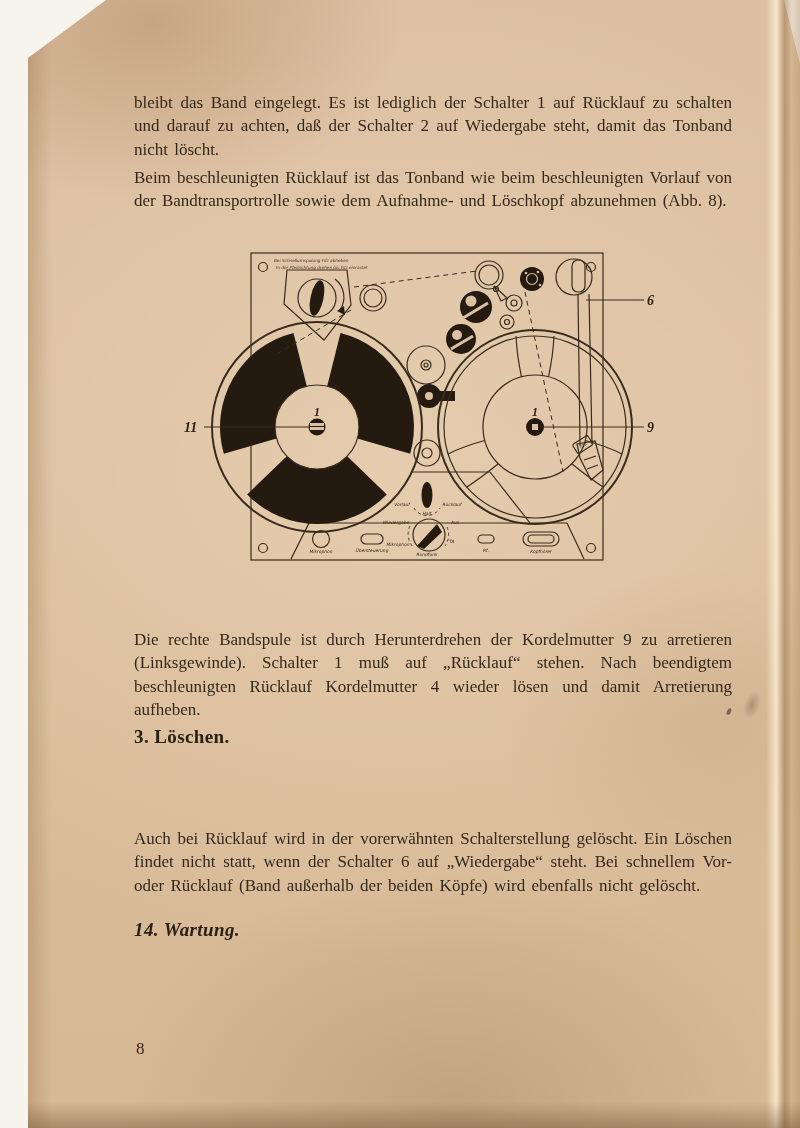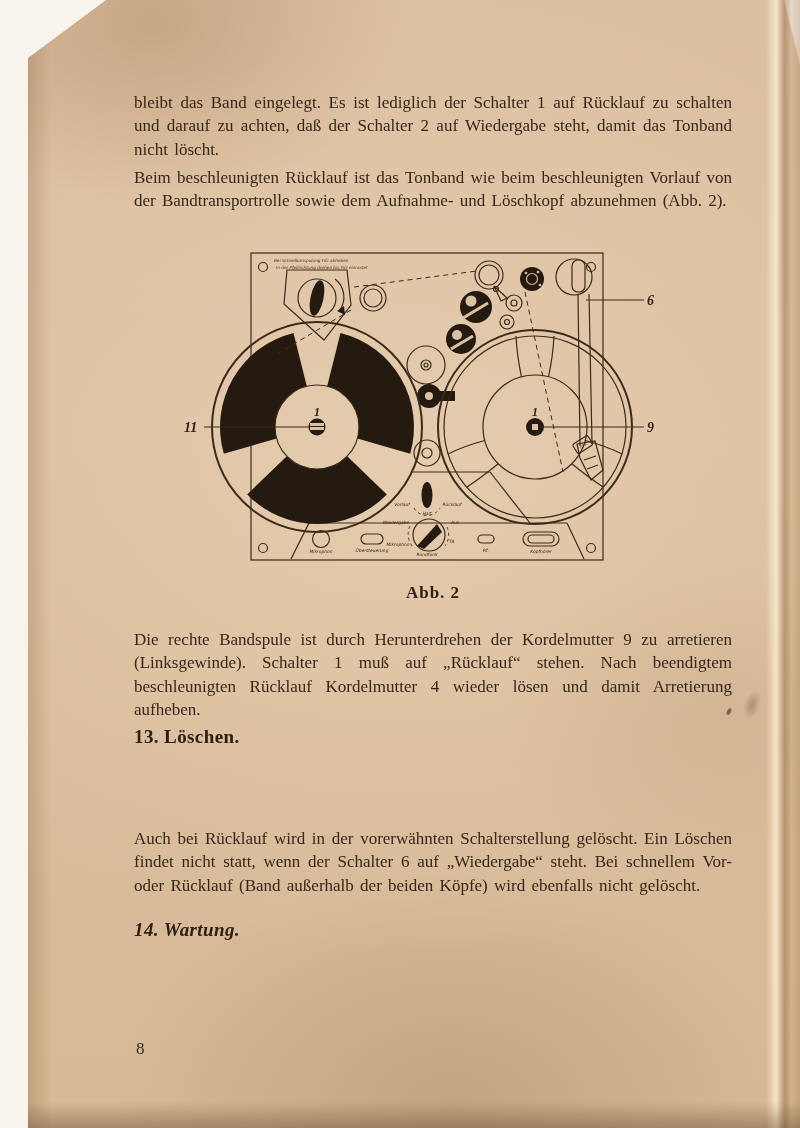--- a/index.html
+++ b/index.html
@@ -87,21 +87,21 @@
 </style>
 </head>
 <body>
 
 <div class="page">
   <div class="left-shade"></div>
   <div class="corner-tl"></div>
   <div class="corner-tr"></div>
 
   <p class="body-text p1">bleibt das Band eingelegt.  Es ist lediglich der Schalter 1 auf Rücklauf zu schalten und darauf zu achten, daß der Schalter 2 auf Wiedergabe steht, damit das Tonband nicht löscht.</p>
-  <p class="body-text p2">Beim beschleunigten Rücklauf ist das Tonband wie beim beschleunigten Vorlauf von der Bandtransportrolle sowie dem Aufnahme- und Löschkopf abzunehmen (Abb. 2).</p>
+  <p class="body-text p2">Beim beschleunigten Rücklauf ist das Tonband wie beim beschleunigten Vorlauf von der Bandtransportrolle sowie dem Aufnahme- und Löschkopf abzunehmen (Abb. 8).</p>
 
   <svg class="figure" width="500" height="330" viewBox="0 0 500 330" xmlns="http://www.w3.org/2000/svg">
 
     <g>
       <rect class="ln" x="77" y="5" width="352" height="307" stroke-width="1.6"></rect>
       <circle class="ln" cx="89" cy="19" r="4.5"></circle>
       <circle class="ln" cx="417" cy="19" r="4.5"></circle>
       <circle class="ln" cx="89" cy="300" r="4.5"></circle>
       <circle class="ln" cx="417" cy="300" r="4.5"></circle>
     </g>
@@ -246,25 +246,24 @@
     <g>
       <path class="ln" stroke-width="1" d="M412,52 L470,52"></path>
       <path class="ln" stroke-width="1" d="M366,179 L470,179"></path>
       <path class="ln" stroke-width="1" d="M30,179 L136,179"></path>
       <text class="callout" x="473" y="57">6</text>
       <text class="callout" x="473" y="184">9</text>
       <text class="callout" x="10" y="184">11</text>
     </g>
   </svg>
 
-  <div class="caption">Abb. 2</div>
 
   <p class="body-text p3">Die rechte Bandspule ist durch Herunterdrehen der Kordelmutter 9 zu arretieren (Linksgewinde).  Schalter 1 muß auf „Rücklauf“ stehen.  Nach beendigtem beschleunigten Rücklauf Kordelmutter 4 wieder lösen und damit Arretierung aufheben.</p>
 
-  <h2 class="heading h13">13. Löschen.</h2>
+  <h2 class="heading h13">3. Löschen.</h2>
   <p class="body-text p13b">Auch bei Rücklauf wird in der vorerwähnten Schalterstellung gelöscht. Ein Löschen findet nicht statt, wenn der Schalter 6 auf „Wiedergabe“ steht.  Bei schnellem Vor- oder Rücklauf (Band außerhalb der beiden Köpfe) wird ebenfalls nicht gelöscht.</p>
 
   <h2 class="heading h14">14. Wartung.</h2>
 
   <div class="pageno">8</div>
 
   <div class="smudge"></div>
   <div class="fleck"></div>
 
   <div class="edge-fold"></div>

